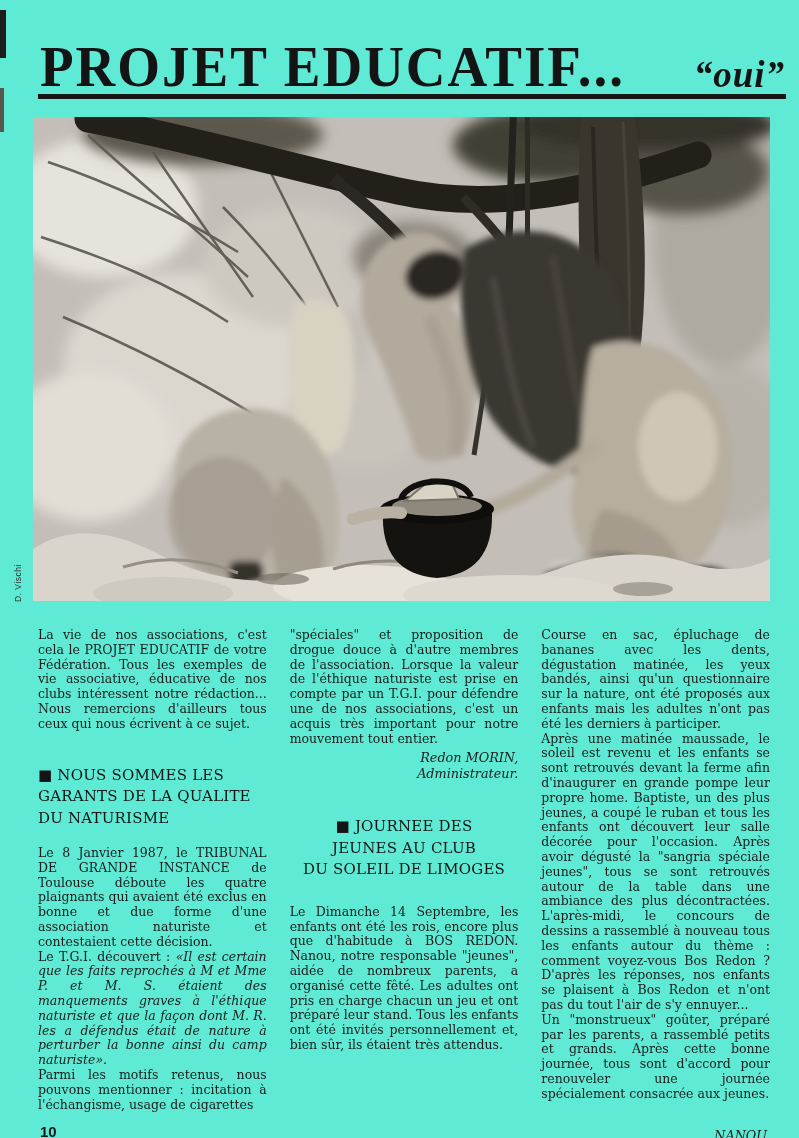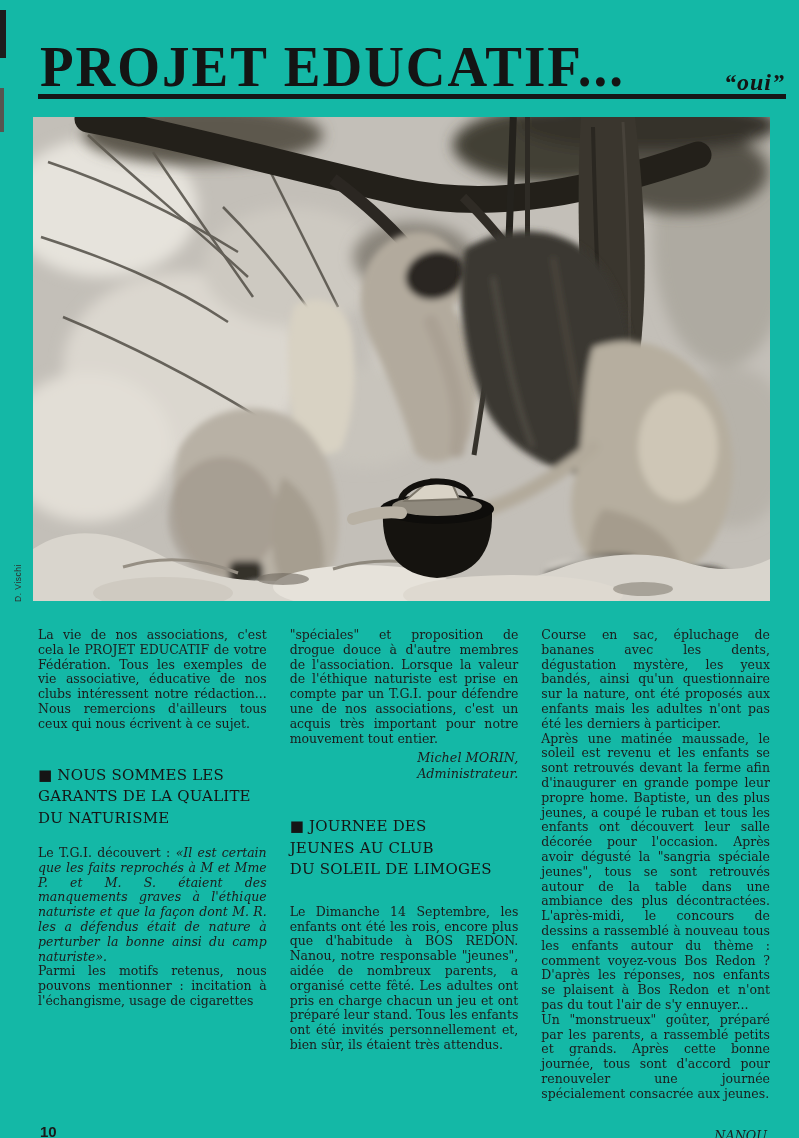--- a/index.html
+++ b/index.html
@@ -1,37 +1,37 @@
 <!DOCTYPE html>
 <html><head>
 <meta charset="utf-8">
 <style>
   html,body{margin:0;padding:0;background:#e9e8e4;}
   .page{
     position:relative;width:799px;height:1138px;margin:0 auto;
-    background:#14b8a6;color:#1c1c1c;
+    background:#5eead4;color:#1c1c1c;
     font-family:"DejaVu Serif",serif;overflow:hidden;
   }
   
   .edge-mark{position:absolute;left:0;background:#1d1d1d;}
   .edge-mark.m1{top:10px;width:6px;height:48px;}
   .edge-mark.m2{top:88px;width:4px;height:44px;background:#565550;}
 
   
   .hdr{position:absolute;left:38px;top:22px;right:14px;height:72px;}
   .title{
     position:absolute;left:2px;bottom:-6px;margin:0;
     font-family:"Liberation Serif",serif;font-weight:700;
     font-size:55px;letter-spacing:2px;color:#141414;
     transform:scaleY(1.04);transform-origin:left bottom;white-space:nowrap;
   }
   .oui{
     position:absolute;right:0;bottom:-2px;
     font-family:"Liberation Serif",serif;font-style:italic;font-weight:700;
-    font-size:24px;color:#141414;letter-spacing:1px;
+    font-size:37px;color:#141414;letter-spacing:1px;
   }
   .rule{position:absolute;left:38px;top:94px;width:748px;height:5px;background:#161616;}
 
   
   .photo{position:absolute;left:33px;top:117px;width:737px;height:484px;margin:0;background:#c3bfb8;}
   .photo svg{display:block;}
   .credit{
     position:absolute;left:13px;top:544px;height:58px;
     font-family:"Liberation Sans",sans-serif;font-size:8.5px;color:#2e2d2b;
     writing-mode:vertical-rl;transform:rotate(180deg);letter-spacing:.5px;
@@ -46,21 +46,21 @@
   .col p{margin:0;}
   .intro{margin:0 0 33px 0 !important;}
   .subhead{
     font-size:15px;line-height:21.5px;font-weight:400;margin:0 0 17px 0;
     text-align:left;letter-spacing:.2px;color:#151515;white-space:pre-line;
   }
   .bighead{
     font-size:20.5px;line-height:23.5px;font-weight:700;margin:16px 0 0 0;
     text-align:left;letter-spacing:-.2px;color:#141414;white-space:pre-line;
   }
-  .col2-sub{margin:34px 0 0 0;}
+  .col2-sub{margin:34px 0 0 0;text-align:center;}
   .col2-para{margin-top:24px !important;}
   .c3p{margin:0;}
   .q{font-style:italic;}
   .sig{margin-top:4px;text-align:right;font-style:italic;font-size:12.8px;line-height:16px;}
   .sig3{margin-top:26px;}
   .pagenum{
     position:absolute;left:40px;top:1092px;
     font-family:"Liberation Sans",sans-serif;font-weight:700;font-size:15px;color:#1a1a1a;margin-top:31px;
   }
 </style>
@@ -177,38 +177,39 @@
   </figure>
   <div class="credit">D. Vischi</div>
 
   <main class="cols">
 
     <section class="col">
       <p class="intro">La vie de nos associations, c'est cela le PROJET EDUCATIF de votre Fédération. Tous les exemples de vie associative, éducative de nos clubs intéressent notre rédaction... Nous remercions d'ailleurs tous ceux qui nous écrivent à ce sujet.</p>
       <h3 class="subhead">■ NOUS SOMMES LES
 GARANTS DE LA QUALITE
 DU NATURISME</h3>
+      <p>Le 8 Janvier 1987, le TRIBUNAL DE GRANDE INSTANCE de Toulouse déboute les quatre plaignants qui avaient été exclus en bonne et due forme d'une association naturiste et contestaient cette décision.</p>
       <p><span>Le T.G.I. découvert : </span><span class="q">«Il est certain que les faits reprochés à M et Mme P. et M. S. étaient des manquements graves à l'éthique naturiste et que la façon dont M. R. les a défendus était de nature à perturber la bonne ainsi du camp naturiste».</span></p>
       <p>Parmi les motifs retenus, nous pouvons mentionner : incitation à l'échangisme, usage de cigarettes</p>
     </section>
 
     <section class="col">
       <p>"spéciales" et proposition de drogue douce à d'autre membres de l'association. Lorsque la valeur de l'éthique naturiste est prise en compte par un T.G.I. pour défendre une de nos associations, c'est un acquis très important pour notre mouvement tout entier.</p>
       <div class="sig">
-        <div>Michel MORIN,</div>
+        <div>Redon MORIN,</div>
         <div>Administrateur.</div>
       </div>
       <h3 class="subhead col2-sub">■ JOURNEE DES
 JEUNES AU CLUB
 DU SOLEIL DE LIMOGES</h3>
       <p class="col2-para">Le Dimanche 14 Septembre, les enfants ont été les rois, encore plus que d'habitude à BOS REDON. Nanou, notre responsable "jeunes", aidée de nombreux parents, a organisé cette fêté. Les adultes ont pris en charge chacun un jeu et ont préparé leur stand. Tous les enfants ont été invités personnellement et, bien sûr, ils étaient très attendus.</p>
     </section>
 
     <section class="col">
-      <p class="c3p">Course en sac, épluchage de bananes avec les dents, dégustation mystère, les yeux bandés, ainsi qu'un questionnaire sur la nature, ont été proposés aux enfants mais les adultes n'ont pas été les derniers à participer.</p>
+      <p class="c3p">Course en sac, épluchage de bananes avec les dents, dégustation matinée, les yeux bandés, ainsi qu'un questionnaire sur la nature, ont été proposés aux enfants mais les adultes n'ont pas été les derniers à participer.</p>
       <p class="c3p">Après une matinée maussade, le soleil est revenu et les enfants se sont retrouvés devant la ferme afin d'inaugurer en grande pompe leur propre home. Baptiste, un des plus jeunes, a coupé le ruban et tous les enfants ont découvert leur salle décorée pour l'occasion. Après avoir dégusté la "sangria spéciale jeunes", tous se sont retrouvés autour de la table dans une ambiance des plus décontractées. L'après-midi, le concours de dessins a rassemblé à nouveau tous les enfants autour du thème : comment voyez-vous Bos Redon ? D'après les réponses, nos enfants se plaisent à Bos Redon et n'ont pas du tout l'air de s'y ennuyer...</p>
       <p class="c3p">Un "monstrueux" goûter, préparé par les parents, a rassemblé petits et grands. Après cette bonne journée, tous sont d'accord pour renouveler une journée spécialement consacrée aux jeunes.</p>
       <div class="sig sig3">
         <div>NANOU,</div>
 
       </div>
     </section>
 
   </main>
 

